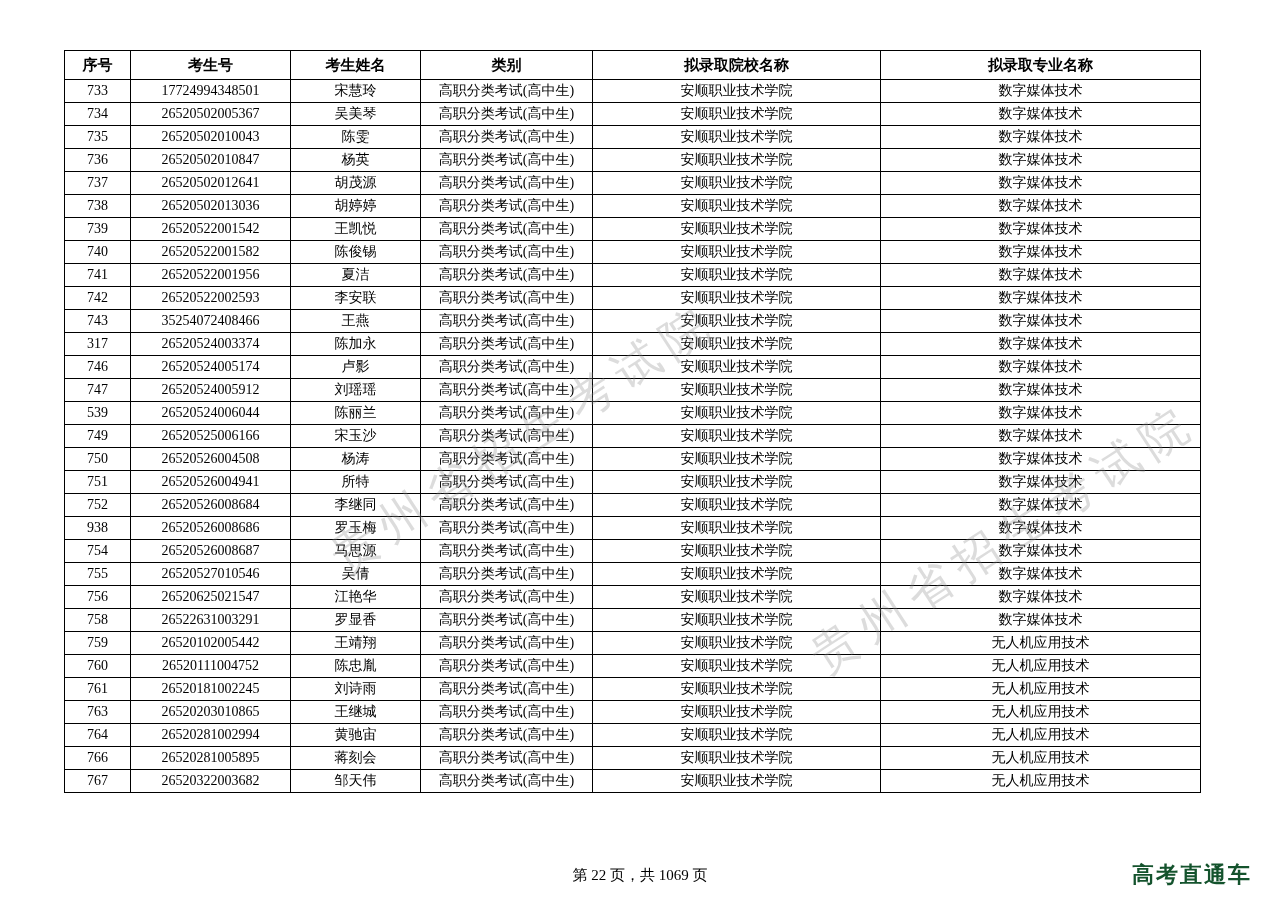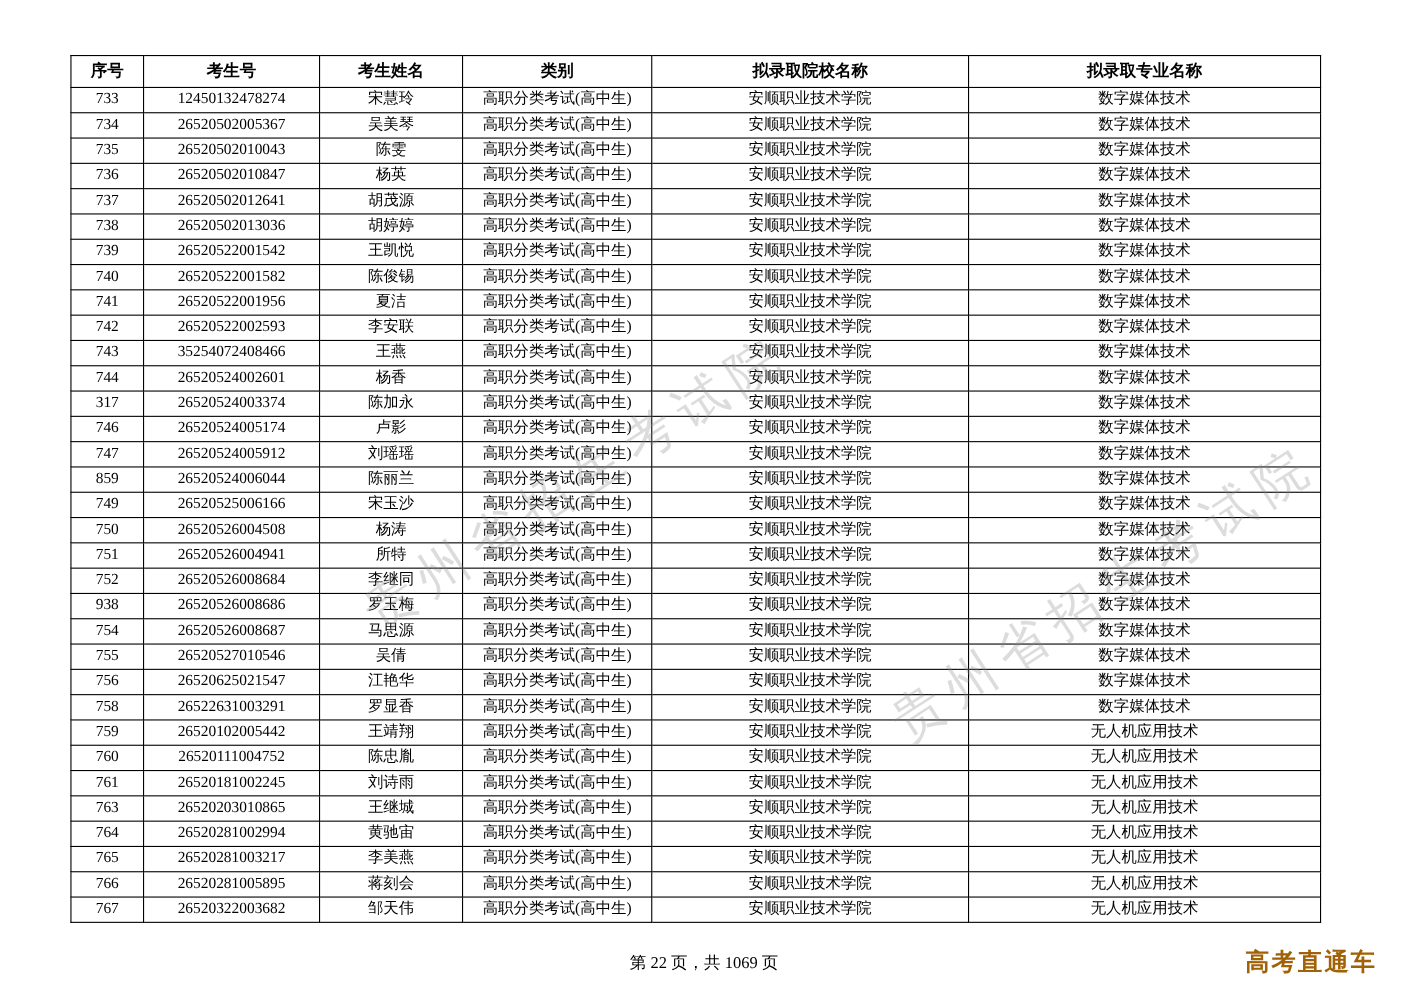--- a/index.html
+++ b/index.html
@@ -54,21 +54,21 @@
     text-align: center;
     font-size: 15px;
     color: #000;
   }
 
   .brand {
     position: absolute;
     right: 28px; top: 860px;
     font-size: 22px;
     font-weight: bold;
-    color: #a16207;
+    color: #14532d;
     letter-spacing: 2px;
     font-family: "Liberation Sans", sans-serif;
   }
 
   .watermark {
     position: absolute;
     font-size: 46px;
     letter-spacing: 10px;
     color: rgba(140, 140, 140, 0.30);
     transform: rotate(-33deg);
@@ -104,21 +104,21 @@
           <th>考生号</th>
           <th>考生姓名</th>
           <th>类别</th>
           <th>拟录取院校名称</th>
           <th>拟录取专业名称</th>
         </tr>
     </thead>
     <tbody id="table-body">
         <tr>
           <td>733</td>
-          <td>12450132478274</td>
+          <td>17724994348501</td>
           <td>宋慧玲</td>
           <td>高职分类考试(高中生)</td>
           <td>安顺职业技术学院</td>
           <td>数字媒体技术</td>
         </tr>
         <tr>
           <td>734</td>
           <td>26520502005367</td>
           <td>吴美琴</td>
           <td>高职分类考试(高中生)</td>
@@ -191,28 +191,20 @@
         </tr>
         <tr>
           <td>743</td>
           <td>35254072408466</td>
           <td>王燕</td>
           <td>高职分类考试(高中生)</td>
           <td>安顺职业技术学院</td>
           <td>数字媒体技术</td>
         </tr>
         <tr>
-          <td>744</td>
-          <td>26520524002601</td>
-          <td>杨香</td>
-          <td>高职分类考试(高中生)</td>
-          <td>安顺职业技术学院</td>
-          <td>数字媒体技术</td>
-        </tr>
-        <tr>
           <td>317</td>
           <td>26520524003374</td>
           <td>陈加永</td>
           <td>高职分类考试(高中生)</td>
           <td>安顺职业技术学院</td>
           <td>数字媒体技术</td>
         </tr>
         <tr>
           <td>746</td>
           <td>26520524005174</td>
@@ -223,21 +215,21 @@
         </tr>
         <tr>
           <td>747</td>
           <td>26520524005912</td>
           <td>刘瑶瑶</td>
           <td>高职分类考试(高中生)</td>
           <td>安顺职业技术学院</td>
           <td>数字媒体技术</td>
         </tr>
         <tr>
-          <td>859</td>
+          <td>539</td>
           <td>26520524006044</td>
           <td>陈丽兰</td>
           <td>高职分类考试(高中生)</td>
           <td>安顺职业技术学院</td>
           <td>数字媒体技术</td>
         </tr>
         <tr>
           <td>749</td>
           <td>26520525006166</td>
           <td>宋玉沙</td>
@@ -343,28 +335,20 @@
         </tr>
         <tr>
           <td>764</td>
           <td>26520281002994</td>
           <td>黄驰宙</td>
           <td>高职分类考试(高中生)</td>
           <td>安顺职业技术学院</td>
           <td>无人机应用技术</td>
         </tr>
         <tr>
-          <td>765</td>
-          <td>26520281003217</td>
-          <td>李美燕</td>
-          <td>高职分类考试(高中生)</td>
-          <td>安顺职业技术学院</td>
-          <td>无人机应用技术</td>
-        </tr>
-        <tr>
           <td>766</td>
           <td>26520281005895</td>
           <td>蒋刻会</td>
           <td>高职分类考试(高中生)</td>
           <td>安顺职业技术学院</td>
           <td>无人机应用技术</td>
         </tr>
         <tr>
           <td>767</td>
           <td>26520322003682</td>

